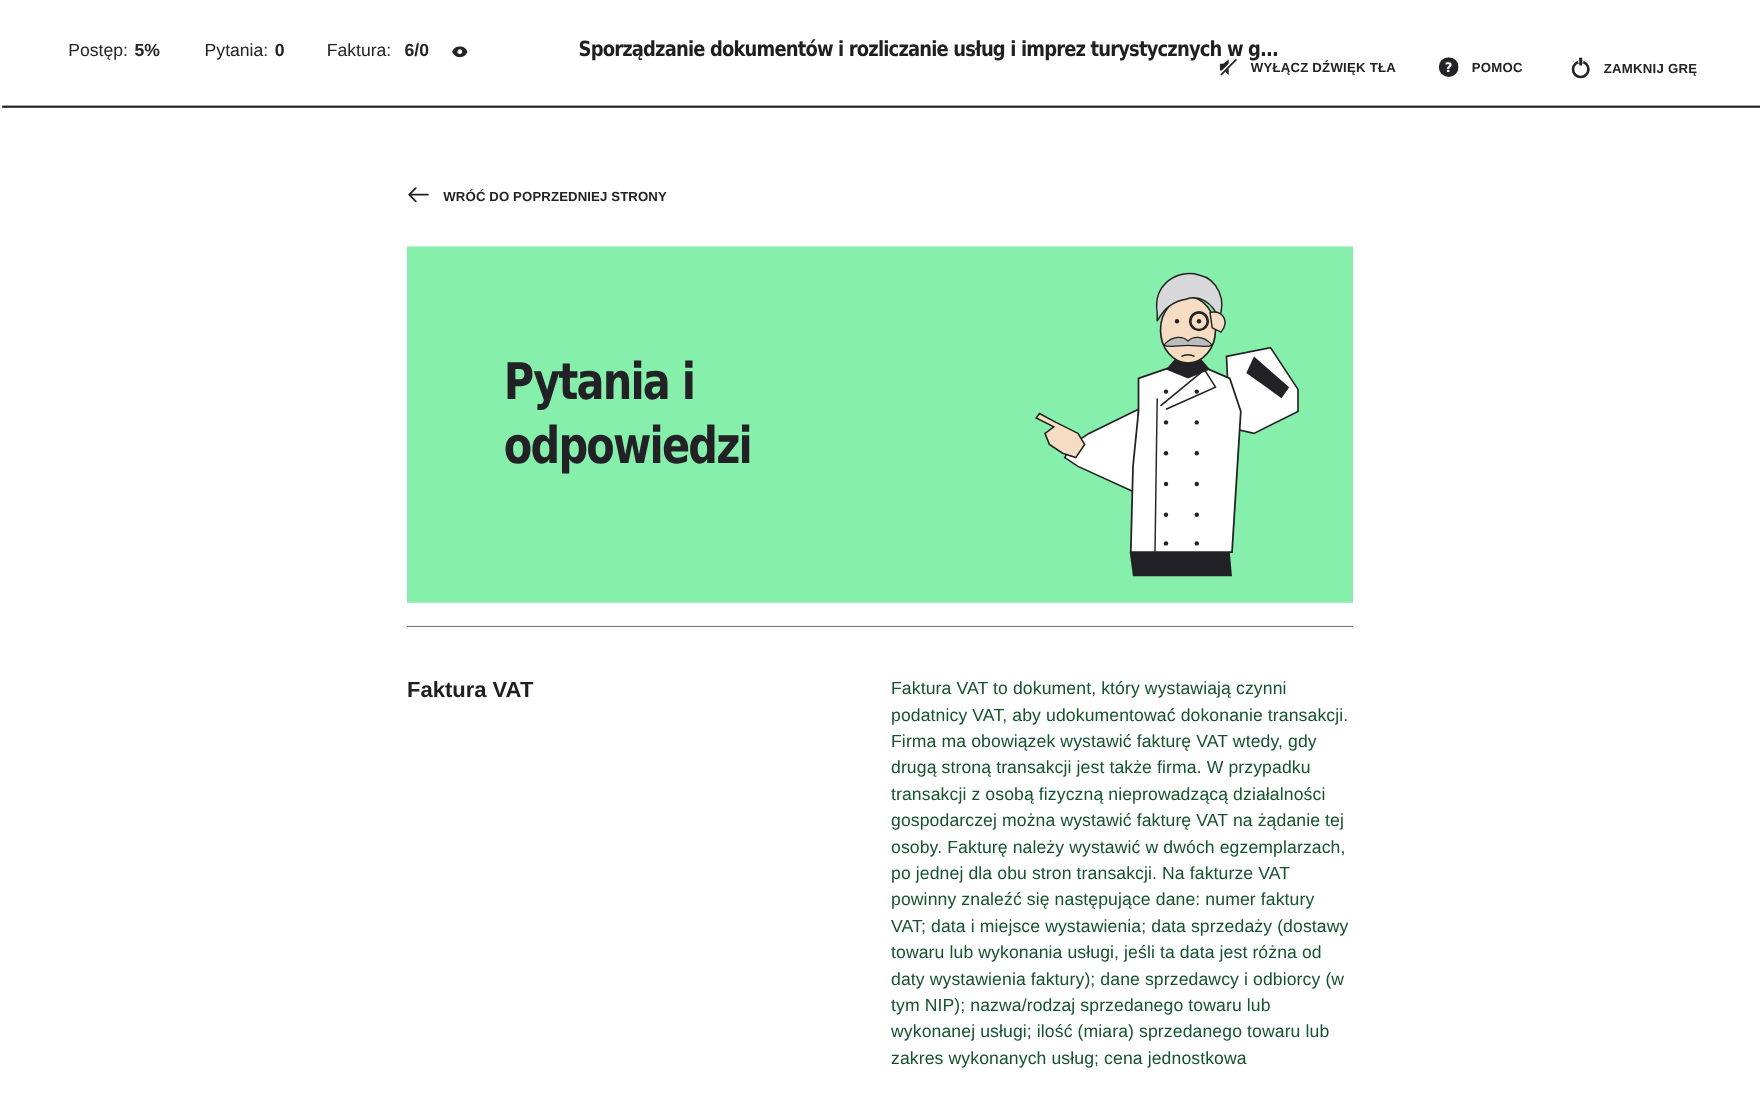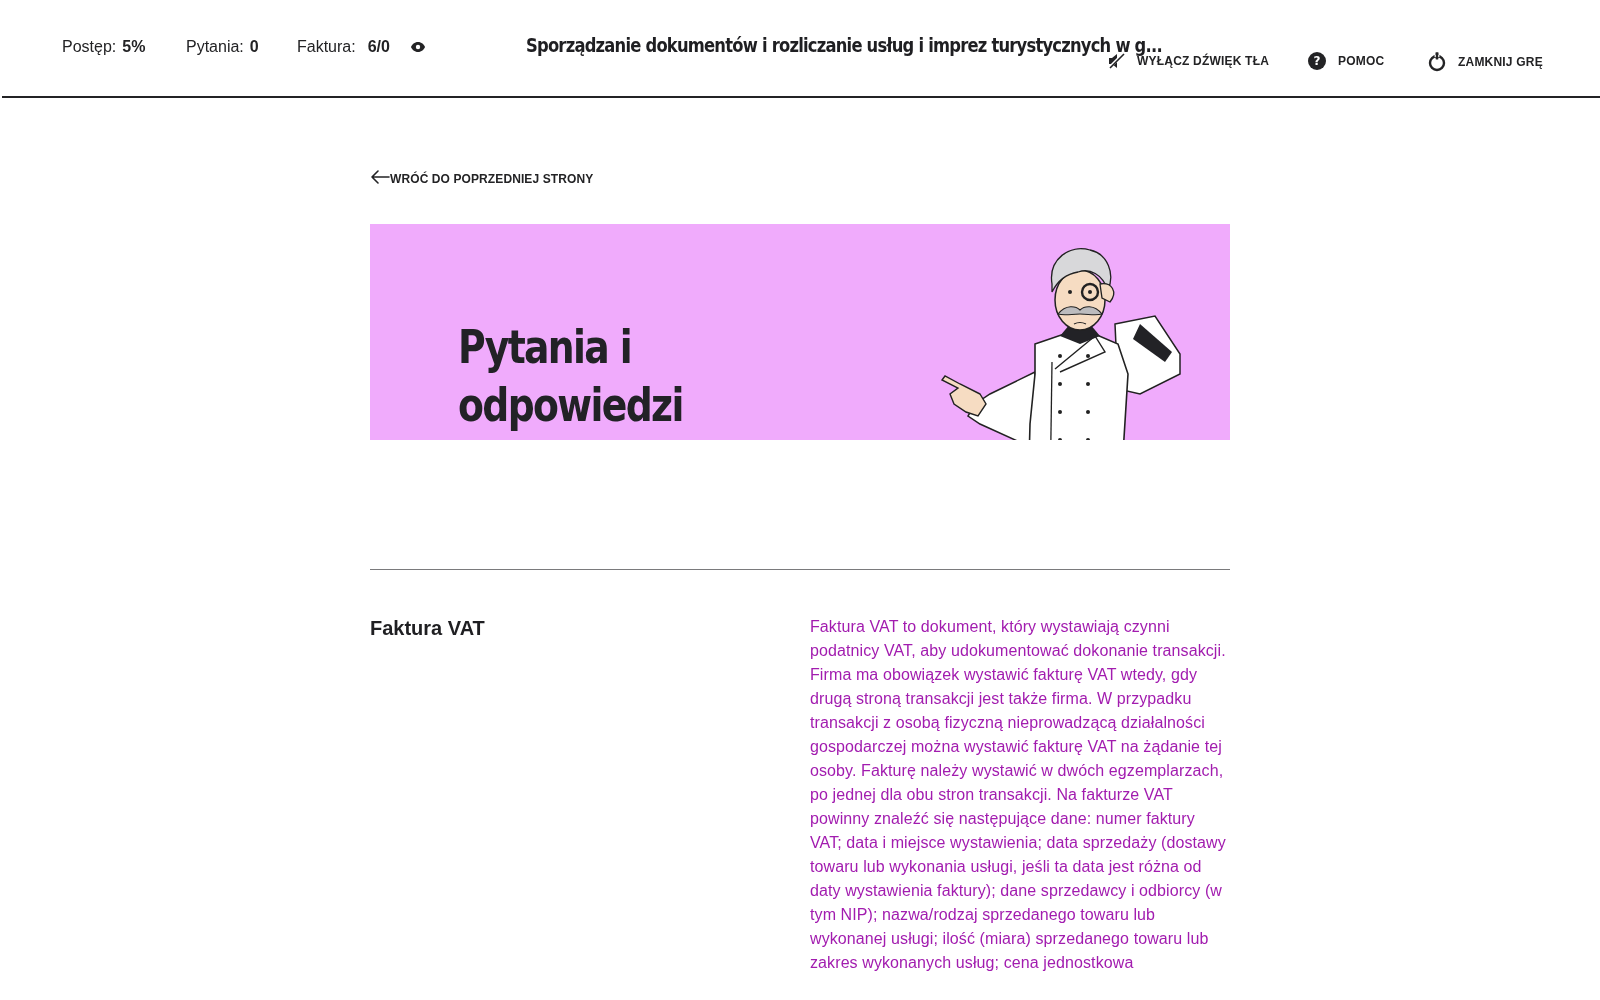--- a/index.html
+++ b/index.html
@@ -17,33 +17,33 @@
 
     .game-title { position: absolute; left: 524px; top: 34px; width: 548px; font-family: "DejaVu Sans", sans-serif; font-weight: 700; font-size: 19px; letter-spacing: -0.9px; transform: scaleX(0.86); transform-origin: left center; white-space: nowrap; color: #1f1f22; }
 
     .tool-btn { position: absolute; top: 36px; display: flex; align-items: center; gap: 12px; font-size: 12px; font-weight: 700; letter-spacing: 0.2px; color: #232325; cursor: pointer; text-transform: uppercase; margin-top: 16px; }
     .tool-sound { left: 1105px; }
     .tool-help { left: 1306px; }
     .tool-close { left: 1426px; }
     .tool-btn svg { display: block; }
 
     
-    .back-link { position: absolute; left: 370px; top: 170px; display: flex; align-items: center; font-size: 12px; font-weight: 700; color: #232325; cursor: pointer; letter-spacing: 0.1px; }
+    .back-link { position: absolute; left: 370px; top: 170px; display: flex; align-items: center; gap: 13px; font-size: 12px; font-weight: 700; color: #232325; cursor: pointer; letter-spacing: 0.1px; }
 
     
-    .banner { position: absolute; left: 370px; top: 224px; width: 860px; height: 216px; background: #f0abfc; overflow: hidden; }
+    .banner { position: absolute; left: 370px; top: 224px; width: 860px; height: 324px; background: #86efac; overflow: hidden; }
     .banner-title { position: absolute; left: 88px; top: 94px; font-family: "DejaVu Sans", sans-serif; font-weight: 700; font-size: 46px; line-height: 58px; letter-spacing: -2px; color: #222226; transform: scaleX(0.82); transform-origin: left top; }
     .chef { position: absolute; left: 570px; top: 20px; width: 270px; height: 280px; }
 
     
     .divider { position: absolute; left: 370px; top: 569px; width: 860px; height: 1px; background: #7a7a7c; }
 
     
     .faq-question { position: absolute; left: 370px; top: 617px; font-size: 20px; font-weight: 700; color: #1f1f22; }
-    .faq-answer { position: absolute; left: 810px; top: 615px; width: 420px; font-size: 16px; line-height: 24px; color: #a21caf; letter-spacing: 0.1px; }
+    .faq-answer { position: absolute; left: 810px; top: 615px; width: 420px; font-size: 16px; line-height: 24px; color: #14532d; letter-spacing: 0.1px; }
   </style>
 </head>
 <body>
 
 <header class="topbar">
   <div class="stat stat-progress">
     <span>Postęp:</span>
     <span class="val">5%</span>
   </div>
   <div class="stat stat-points">

